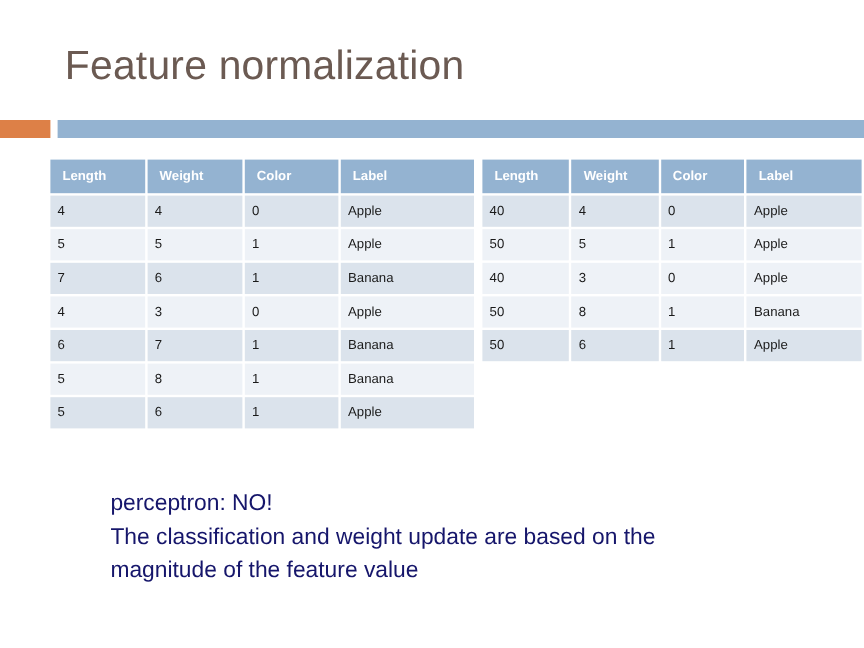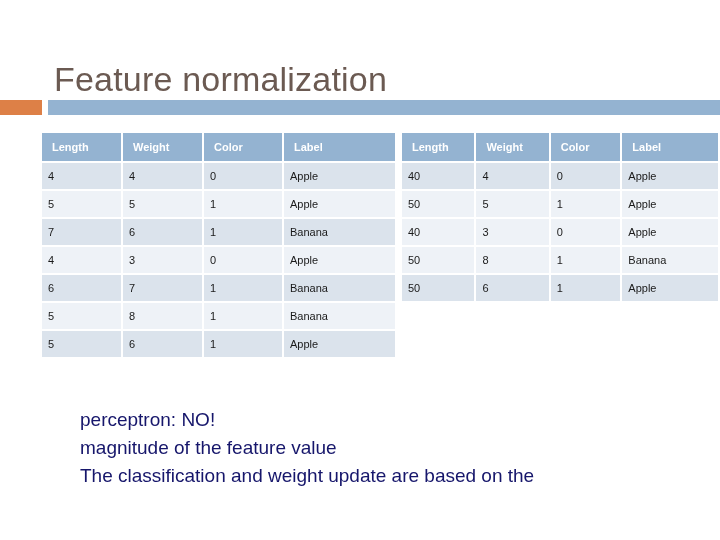--- a/index.html
+++ b/index.html
@@ -18,21 +18,20 @@
   
   #slide-title {
     position: absolute;
     left: 54px;
     top: 36px;
     font-size: 34px;
     font-weight: 400;
     color: #6b5a52;
     letter-spacing: 0.2px;
     white-space: nowrap;
-    margin-top: 24px;
   }
 
   
   #title-rule {
     position: absolute;
     left: 0;
     top: 100px;
     width: 720px;
     height: 15px;
   }
@@ -99,21 +98,21 @@
   
   #body-text {
     position: absolute;
     left: 80px;
     top: 406px;
     width: 600px;
     font-size: 19px;
     line-height: 28px;
     color: #16166b;
   }
-  #body-text .line { display: block; }
+  #body-text .line { display: block; margin-left: 12px; }
 </style>
 </head>
 <body>
 
 <div id="slide-title">Feature normalization</div>
 
 <div id="title-rule">
   <div id="title-rule-accent"></div>
   <div id="title-rule-bar"></div>
 </div>
@@ -211,15 +210,15 @@
       <td>50</td>
       <td>6</td>
       <td>1</td>
       <td>Apple</td>
     </tr>
   </tbody>
 </table>
 
 <div id="body-text">
   <span class="line">perceptron: NO!</span>
+  <span class="line">The classification and weight update are based on the</span>
   <span class="line">magnitude of the feature value</span>
-  <span class="line">The classification and weight update are based on the</span>
 </div>
 
 </body></html>

